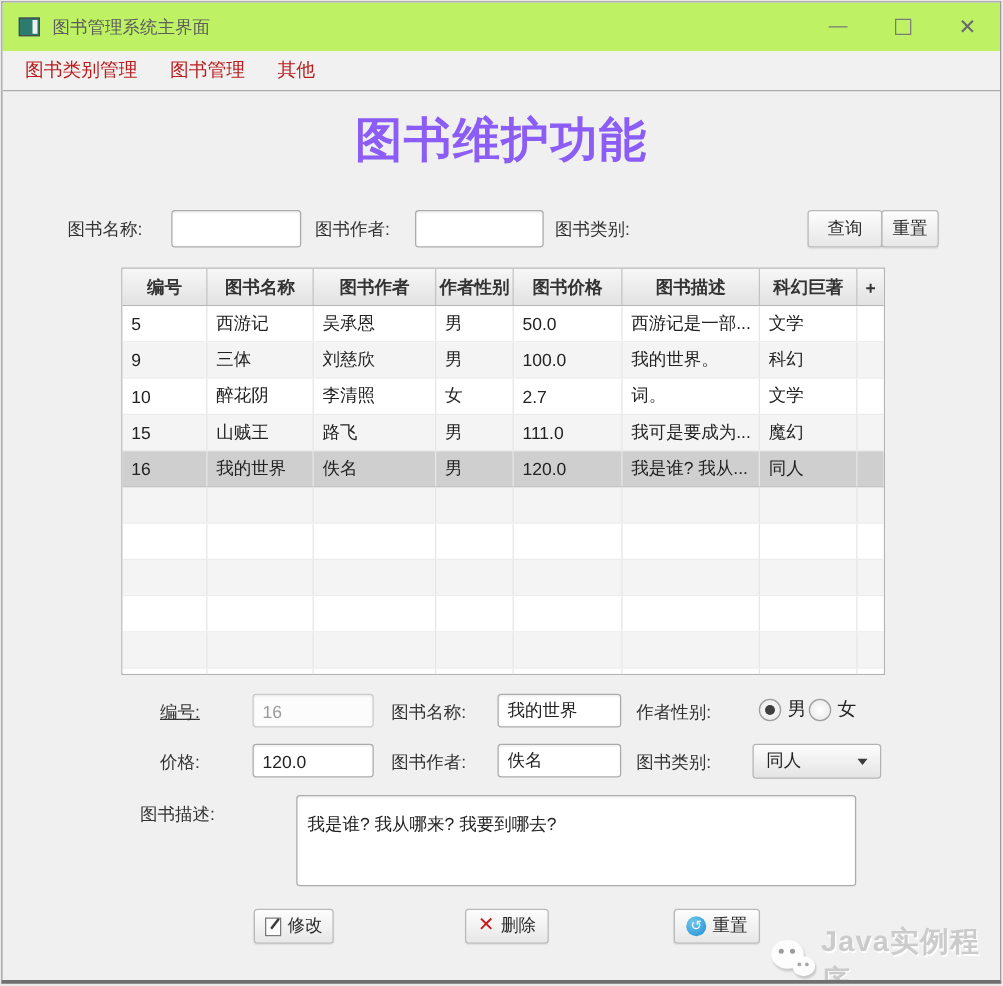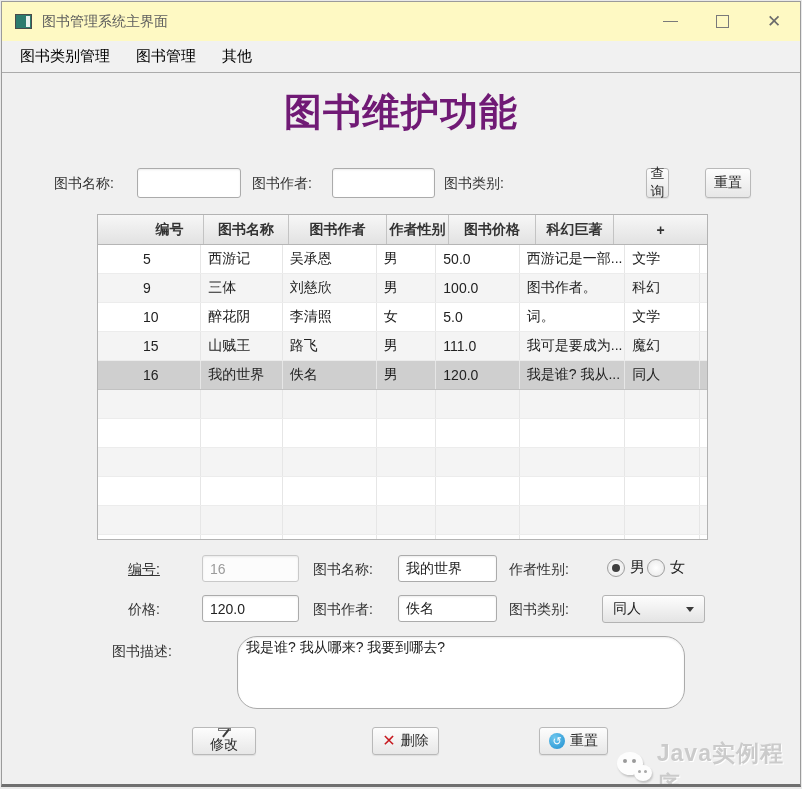--- a/index.html
+++ b/index.html
@@ -6,39 +6,39 @@
   html,body { width:802px; height:789px; }
   body { font-family:"Liberation Sans","DejaVu Sans",sans-serif; background:#e9e9e9; }
 
   .window {
     position:relative; width:800px; height:786px; margin:1px;
     background:#f0f0f0; border:1px solid #9b9b9b; border-bottom:3px solid #6f6f6f;
     overflow:hidden;
   }
 
   
-  .titlebar { position:absolute; left:0; top:0; width:100%; height:39px; background:#fef9c3; }
+  .titlebar { position:absolute; left:0; top:0; width:100%; height:39px; background:#bef264; }
   .app-icon { position:absolute; left:13px; top:12px; width:17px; height:15px;
     border:1px solid #4a4a4a; background:#2c7b6e; }
   .app-icon::after { content:""; position:absolute; right:1px; top:1px; width:4px; height:11px; background:#e9f2ef; }
   .title-text { position:absolute; left:40px; top:11px; font-size:14px; color:#5d5d5d; }
   .win-controls { position:absolute; right:0; top:0; height:39px; display:flex; }
   .win-btn { width:52px; height:39px; display:flex; align-items:center; justify-content:center; color:#6b6b6b; }
   .glyph-min { width:15px; height:1px; background:#7a7a7a; }
   .glyph-max { width:13px; height:13px; border:1px solid #7a7a7a; }
   .glyph-close { font-size:17px; color:#6b6b6b; line-height:1; }
 
   
   .menubar { position:absolute; left:0; top:39px; width:100%; height:32px; background:#f1f1f1;
     border-bottom:1px solid #ababab; display:flex; align-items:center; padding-left:18px; }
-  .menu-item { font-size:15px; color:#000000; margin-right:26px; cursor:default; }
+  .menu-item { font-size:15px; color:#b91c1c; margin-right:26px; cursor:default; }
 
   
   .page-title { position:absolute; left:0; top:85px; width:100%; text-align:center;
-    font-size:38px; font-weight:700; color:#701a75; letter-spacing:1px; }
+    font-size:38px; font-weight:700; color:#8b5cf6; letter-spacing:1px; }
 
   
   .jlabel { font-size:14px; color:#333; line-height:30px; white-space:nowrap; }
   .jtext { background:#fff; border:1px solid #ababab; border-radius:3px;
     box-shadow:inset 0 1px 2px rgba(0,0,0,.08); font-size:14px; color:#222; padding:0 7px;
     font-family:"Liberation Sans","DejaVu Sans",sans-serif; }
   .jbutton { background:linear-gradient(#fdfdfd,#e7e7e7); border:1px solid #b9b9b9; border-radius:3px;
     font-size:14px; color:#2b2b2b; display:flex; align-items:center; justify-content:center;
     box-shadow:0 1px 1px rgba(0,0,0,.08); cursor:default;
     font-family:"Liberation Sans","DejaVu Sans",sans-serif; }
@@ -48,38 +48,38 @@
     width:0; height:0; border-left:4px solid transparent; border-right:4px solid transparent;
     border-top:5px solid #3a3a3a; }
 
   
   .search-row { position:absolute; left:0; top:166px; width:100%; height:30px; }
   .search-row .jlabel { position:absolute; }
   #lbl-sname   { left:52px; }  #in-sname  { position:absolute; left:135px; width:104px; height:30px; }
   #lbl-sauthor { left:250px; } #in-sauthor{ position:absolute; left:330px; width:103px; height:30px; }
   #lbl-scat    { left:442px; }
   #combo-scat  { position:absolute; left:523px; width:107px; height:30px; }
-  #btn-query   { position:absolute; left:644px; width:23px; height:30px; }
+  #btn-query   { position:absolute; left:644px; width:60px; height:30px; }
   #btn-sreset  { position:absolute; left:703px; width:46px; height:30px; }
 
   
   .table { position:absolute; left:95px; top:212px; width:611px; height:326px;
     background:#fff; border:1px solid #b3b3b3; overflow:hidden; }
   .thead { display:flex; height:30px; background:linear-gradient(#f7f7f7,#e2e2e2);
     border-bottom:1px solid #b5b5b5; }
   .th { display:flex; align-items:center; justify-content:center; font-size:14px; font-weight:700;
     color:#333; border-right:1px solid #c3c3c3; height:100%; }
   .th:last-child { border-right:none; }
   .trow { display:flex; height:29px; border-bottom:1px solid #ececec; background:#fff; }
   .trow.alt { background:#f4f4f4; }
   .trow.selected { background:#cfcfcf; border-bottom:1px solid #c2c2c2; }
   .td { display:flex; align-items:center; padding-left:7px; font-size:14px; color:#222;
     border-right:1px solid #e6e6e6; height:100%; overflow:hidden; white-space:nowrap; }
   .td:last-child { border-right:none; }
-  .c0{width:68px;margin-left:38px;} .c1{width:85px;} .c2{width:98px;} .c3{width:62px;}
+  .c0{width:68px;} .c1{width:85px;} .c2{width:98px;} .c3{width:62px;}
   .c4{width:87px;} .c5{width:110px;} .c6{width:78px;} .c7{flex:1;}
 
   
   .detail .jlabel { position:absolute; }
   #lbl-id    { left:126px; top:552px;text-decoration:underline; } #in-id    { position:absolute; left:200px; top:553px; width:97px; height:27px;
                color:#9b9b9b; background:#fcfcfc; border-color:#c9c9c9; }
   #lbl-dname { left:311px; top:552px; } #in-dname { position:absolute; left:396px; top:553px; width:99px; height:27px; }
   #lbl-sex   { left:507px; top:552px; }
   .radio-group { position:absolute; left:605px; top:556px; display:flex; align-items:center; }
   .radio { width:18px; height:18px; border-radius:50%; border:1px solid #9e9e9e;
@@ -88,25 +88,25 @@
     border-radius:50%; background:#3f3f3f; }
   .radio-label { font-size:15px; color:#222; margin:0 2px 0 5px; }
 
   #lbl-price  { left:126px; top:592px; } #in-price  { position:absolute; left:200px; top:593px; width:97px; height:27px; }
   #lbl-dauthor{ left:311px; top:592px; } #in-dauthor{ position:absolute; left:396px; top:593px; width:99px; height:27px; }
   #lbl-dcat   { left:507px; top:592px; }
   #combo-dcat { position:absolute; left:600px; top:593px; width:103px; height:28px; }
 
   #lbl-desc { left:110px; top:634px; }
   #in-desc { position:absolute; left:235px; top:634px; width:448px; height:73px; resize:none;
-    padding:1px 8px; line-height:19px;border-radius:20px; }
+    padding:13px 8px; line-height:19px; }
 
   
   .actions .jbutton { position:absolute; top:725px; height:28px; gap:5px; }
-  #btn-modify { left:190px; width:64px;flex-direction:column; }
+  #btn-modify { left:201px; width:64px; }
   #btn-delete { left:370px; width:67px; }
   #btn-dreset { left:537px; width:69px; }
   .ic-edit { width:13px; height:15px; background:#fdfdfd; border:1px solid #7a7a7a; position:relative; }
   .ic-edit::after { content:""; position:absolute; left:2px; top:3px; width:10px; height:2px;
     background:#3b3b3b; transform:rotate(-52deg); }
   .ic-del { color:#c7191f; font-size:16px; font-weight:700; line-height:1; }
   .ic-refresh { width:16px; height:16px; border-radius:50%;
     background:radial-gradient(circle at 35% 30%, #6fc7ee, #1f8fd0); color:#fff; font-size:11px;
     display:flex; align-items:center; justify-content:center; line-height:1; }
 
@@ -165,50 +165,51 @@
     <button class="jbutton" id="btn-sreset">重置</button>
   </div>
 
   <div class="table">
     <div class="thead">
       <div class="th c0">编号</div>
       <div class="th c1">图书名称</div>
       <div class="th c2">图书作者</div>
       <div class="th c3">作者性别</div>
       <div class="th c4">图书价格</div>
+      <div class="th c5">图书描述</div>
       <div class="th c6">科幻巨著</div>
       <div class="th c7">+</div>
     </div>
 
     <div class="trow">
       <div class="td c0">5</div>
       <div class="td c1">西游记</div>
       <div class="td c2">吴承恩</div>
       <div class="td c3">男</div>
       <div class="td c4">50.0</div>
       <div class="td c5">西游记是一部...</div>
       <div class="td c6">文学</div>
       <div class="td c7"></div>
     </div>
     <div class="trow alt">
       <div class="td c0">9</div>
       <div class="td c1">三体</div>
       <div class="td c2">刘慈欣</div>
       <div class="td c3">男</div>
       <div class="td c4">100.0</div>
-      <div class="td c5">图书作者。</div>
+      <div class="td c5">我的世界。</div>
       <div class="td c6">科幻</div>
       <div class="td c7"></div>
     </div>
     <div class="trow">
       <div class="td c0">10</div>
       <div class="td c1">醉花阴</div>
       <div class="td c2">李清照</div>
       <div class="td c3">女</div>
-      <div class="td c4">5.0</div>
+      <div class="td c4">2.7</div>
       <div class="td c5">词。</div>
       <div class="td c6">文学</div>
       <div class="td c7"></div>
     </div>
     <div class="trow alt">
       <div class="td c0">15</div>
       <div class="td c1">山贼王</div>
       <div class="td c2">路飞</div>
       <div class="td c3">男</div>
       <div class="td c4">111.0</div>

